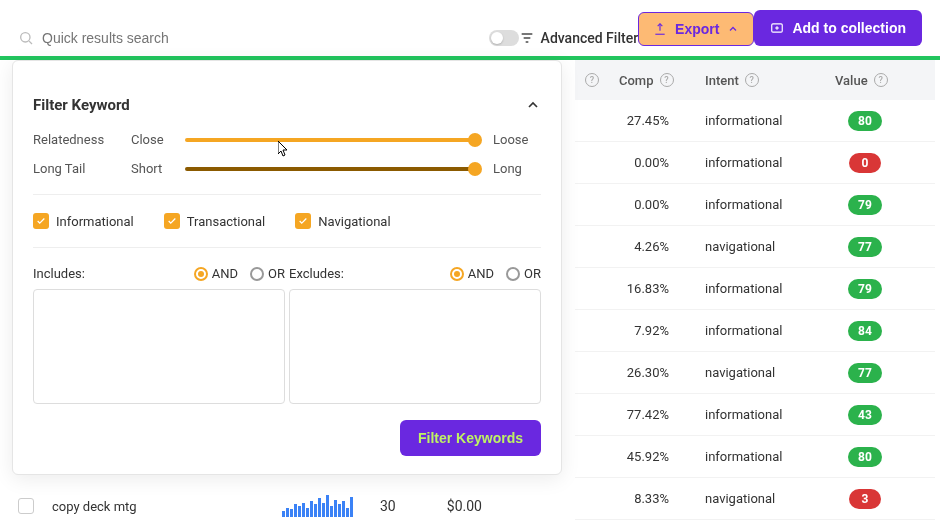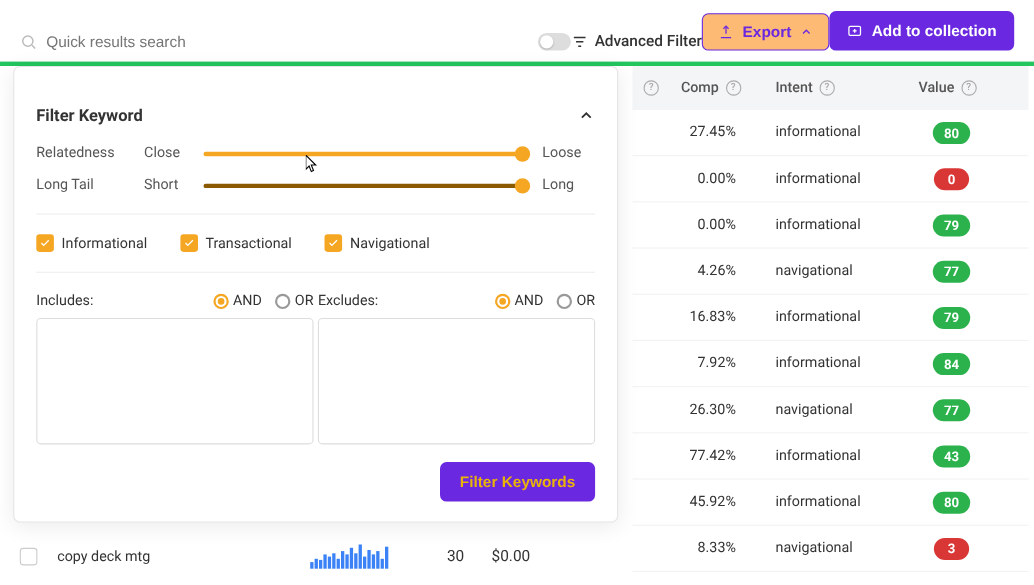--- a/index.html
+++ b/index.html
@@ -33,41 +33,41 @@
 .include-exclude { display: flex; gap: 4px; margin-top: 8px; }
 .ie-col { flex: 1; }
 .ie-head { display: flex; align-items: center; justify-content: space-between; margin-bottom: 8px; font-size: 13px; }
 .radio-grp { display: flex; gap: 12px; align-items: center; }
 .radio-wrap { display: flex; align-items: center; gap: 4px; cursor: pointer; font-size: 13px; }
 .radio { width: 14px; height: 14px; border: 2px solid #999; border-radius: 50%; display: flex; align-items: center; justify-content: center; }
 .radio.sel { border-color: #f5a623; }
 .radio.sel::after { content: ""; width: 6px; height: 6px; background: #f5a623; border-radius: 50%; }
 .ie-box { border: 1px solid #ddd; border-radius: 4px; height: 115px; }
 .panel-footer { display: flex; justify-content: flex-end; margin-top: 16px; }
-.filter-btn { background: #6a28e0; color: #eab308; border: none; padding: 10px 18px; border-radius: 6px; font-weight: 600; cursor: pointer; font-size: 14px; }
+.filter-btn { background: #6a28e0; color: #bef264; border: none; padding: 10px 18px; border-radius: 6px; font-weight: 600; cursor: pointer; font-size: 14px; }
 .table-area { margin-left: 575px; width: 360px; }
 .table-head { display: flex; align-items: center; background: #f4f5f7; height: 40px; font-size: 13px; color: #555; font-weight: 500; }
 .qicon { width: 14px; height: 14px; border: 1.5px solid #aaa; border-radius: 50%; display: inline-flex; align-items: center; justify-content: center; font-size: 9px; color: #aaa; margin-left: 4px; }
 .col-comp { width: 100px; display: flex; align-items: center; justify-content: flex-start; padding-left: 14px; gap: 2px; }
 .col-intent { width: 130px; display: flex; align-items: center; gap: 2px; }
 .col-value { width: 100px; display: flex; align-items: center; gap: 2px; }
 .col-q0 { width: 30px; display: flex; justify-content: center; }
 .data-row { display: flex; align-items: center; height: 42px; font-size: 13px; border-bottom: 1px solid #f2f2f2; }
 .cell-comp { width: 130px; text-align: right; padding-right: 36px; }
 .cell-intent { width: 120px; }
 .cell-value { width: 80px; display: flex; justify-content: center; }
 .pill { color: #fff; font-weight: 700; font-size: 12px; padding: 3px 10px; border-radius: 10px; min-width: 32px; text-align: center; display: inline-block; }
 .pill.green { background: #2bb24c; }
 .pill.red { background: #d93636; }
 .bottom-row { position: absolute; bottom: 8px; left: 18px; right: 4px; display: flex; align-items: center; height: 36px; }
 .row-cb { width: 16px; height: 16px; border: 1.5px solid #ccc; border-radius: 3px; margin-right: 18px; }
 .kw-text { flex: 0 0 230px; font-size: 13px; }
 .spark { display: flex; align-items: flex-end; gap: 1px; height: 22px; width: 80px; }
 .spark span { width: 3px; background: #3b82f6; }
-.vol-cell { width: 60px; text-align: right; padding-left: 18px; }
+.vol-cell { width: 60px; text-align: left; padding-left: 18px; }
 .cpc-cell { width: 80px; text-align: right; padding-right: 20px; }
 </style>
 </head>
 <body>
 
 <div class="topbar">
   <div class="search-wrap">
     <svg width="16" height="16" viewBox="0 0 24 24" fill="none" stroke="#bbb" stroke-width="2">
         <circle cx="11" cy="11" r="7"></circle>
         <line x1="21" y1="21" x2="16.65" y2="16.65"></line>

